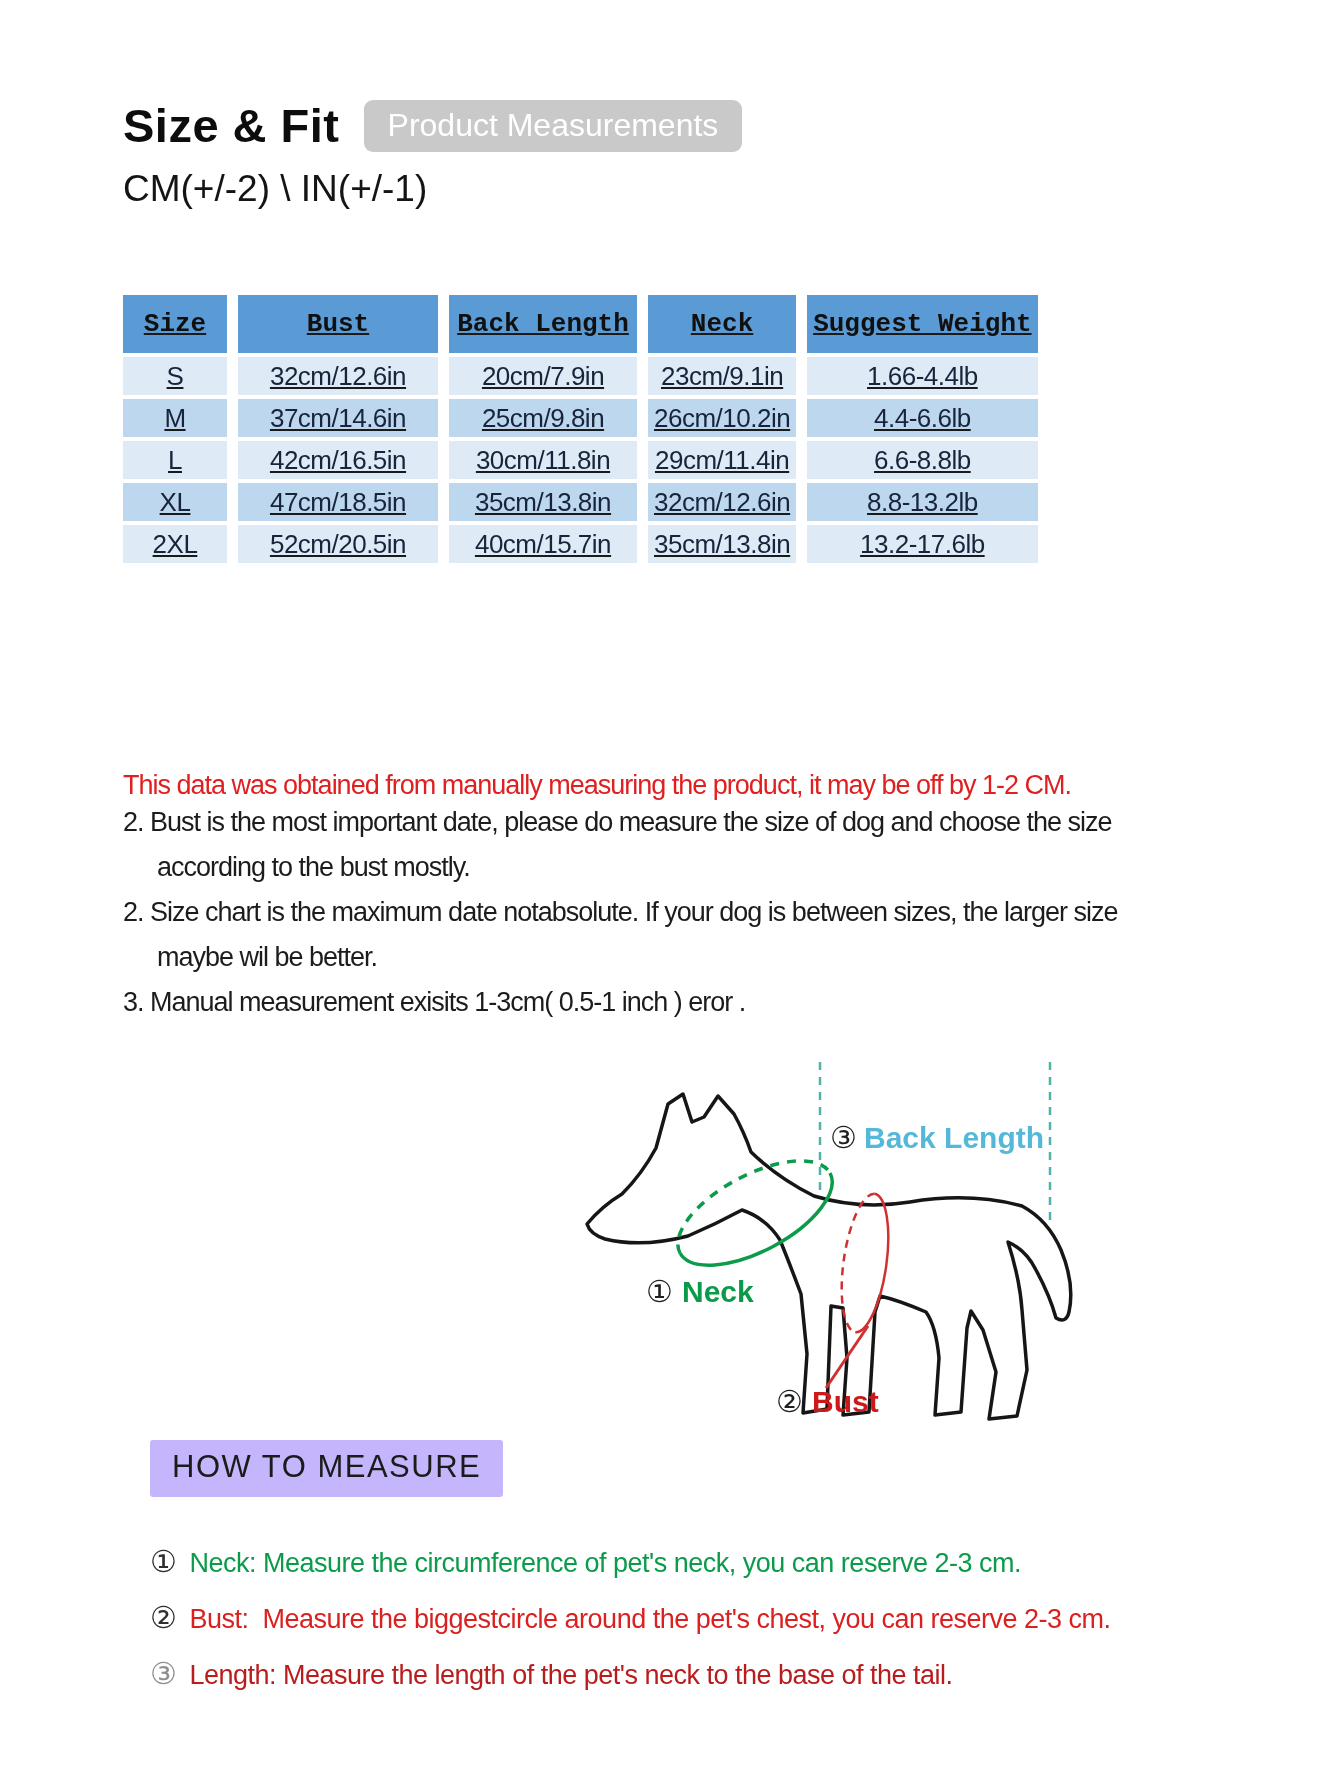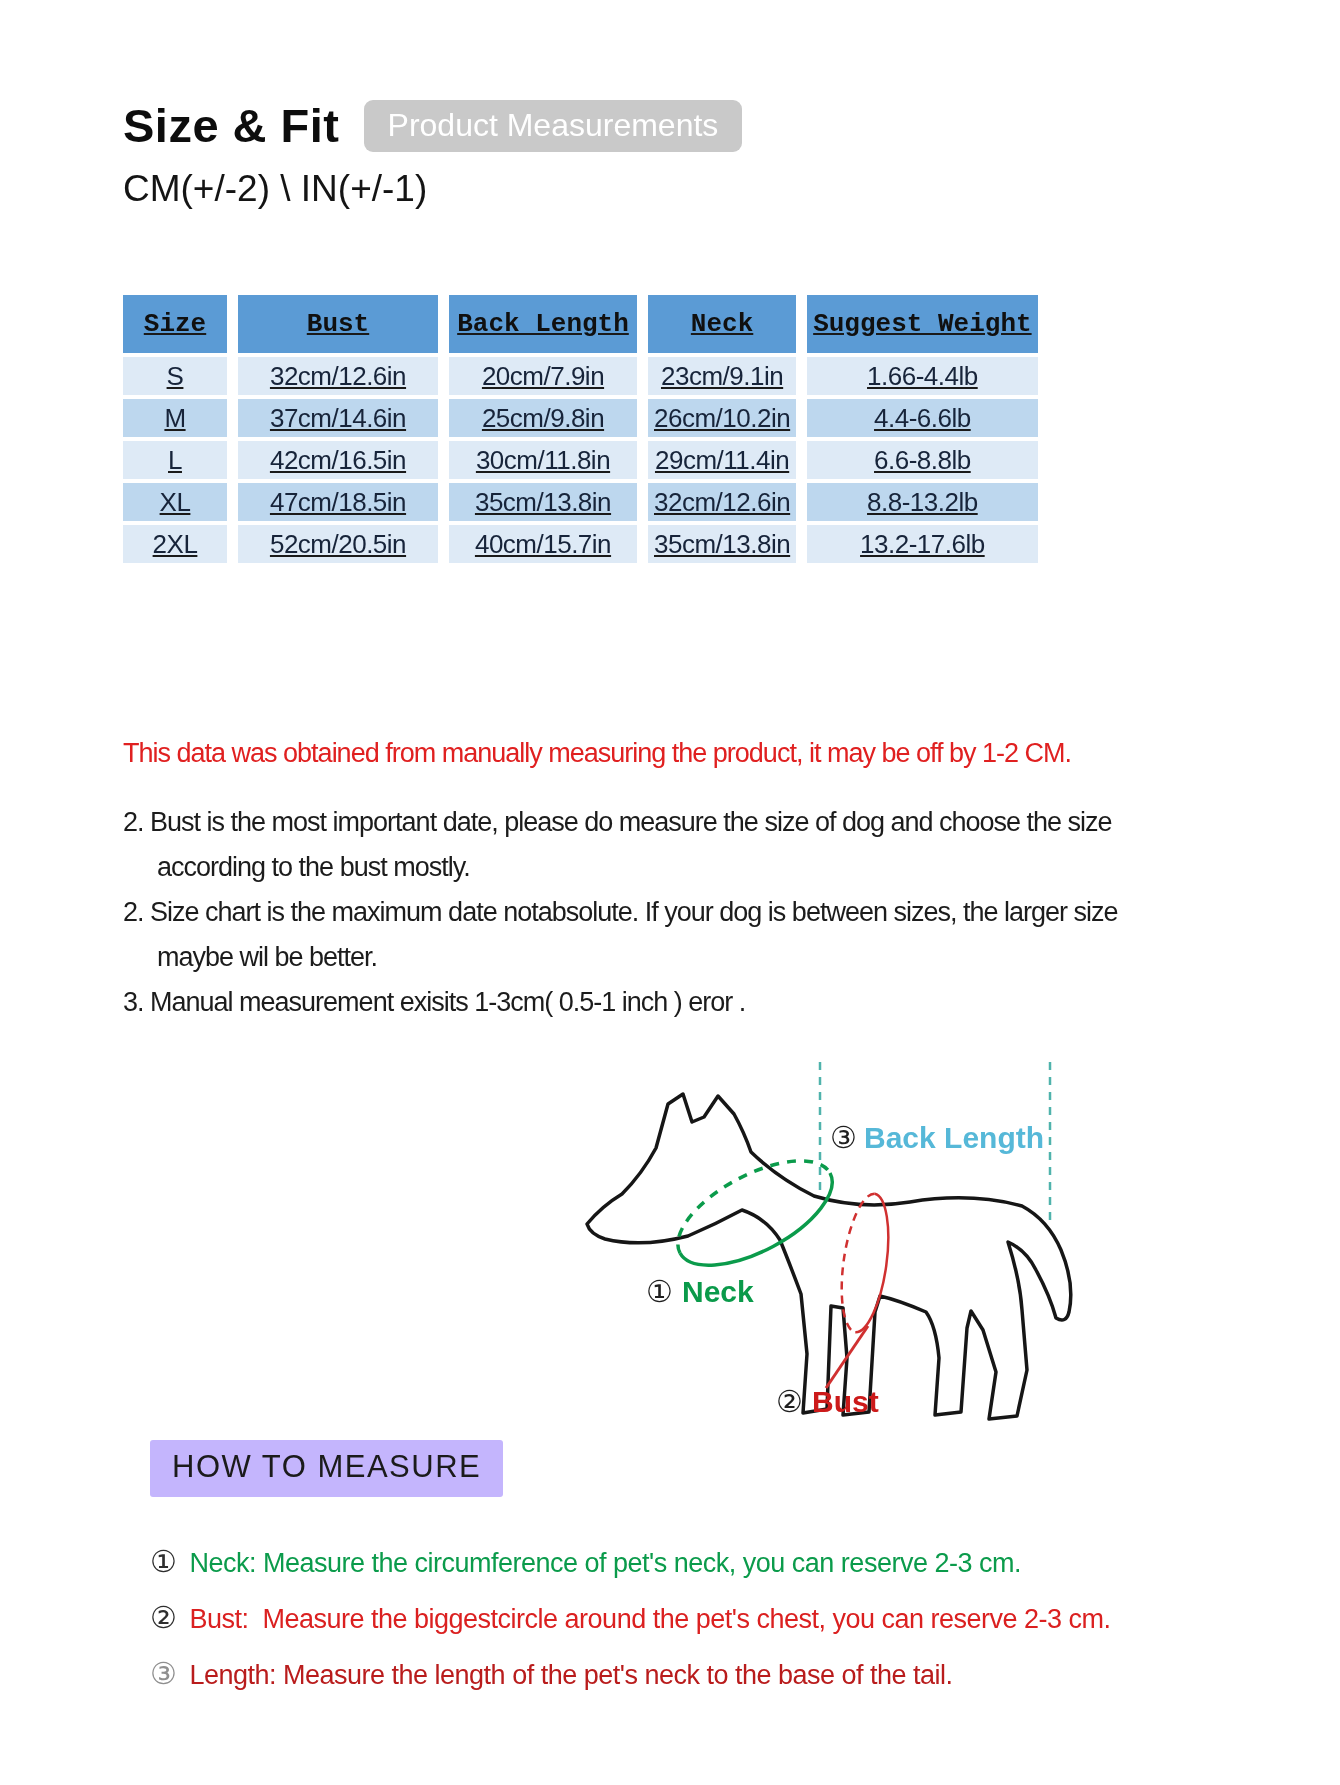--- a/index.html
+++ b/index.html
@@ -20,21 +20,21 @@
   }
   .size-table td{
     font-size:26px;color:#17243a;text-align:center;height:38px;padding:0 6px;
     letter-spacing:-.5px;white-space:nowrap;
   }
   .size-table col.c1{width:104px}.size-table col.c2{width:200px}.size-table col.c3{width:188px}
   .size-table col.c4{width:142px}.size-table col.c5{width:206px}
   tr.r-light td{background:#DEEAF6;}
   tr.r-med td{background:#BDD7EE;}
   
-  .disclaimer{position:absolute;left:123px;top:738px;font-size:27px;letter-spacing:-1px;color:#E02020;white-space:nowrap;}
+  .disclaimer{position:absolute;left:123px;top:770px;font-size:27px;letter-spacing:-1px;color:#E02020;white-space:nowrap;}
   .notes{position:absolute;left:123px;top:800px;width:1035px;font-size:27px;letter-spacing:-1px;line-height:45px;color:#1c1c1c;}
   .note{padding-left:34px;text-indent:-34px;}
   
   .diagram{position:absolute;left:530px;top:1058px;width:560px;height:380px;}
   .dog{fill:#ffffff;stroke:#161616;stroke-width:3.5;stroke-linejoin:round;stroke-linecap:round;}
   .dash-teal{stroke:#4FB3AC;stroke-width:2.5;stroke-dasharray:8 7;fill:none;}
   .green-solid{stroke:#0B9B4B;stroke-width:3.5;fill:none;}
   .green-dash{stroke:#0B9B4B;stroke-width:3.5;fill:none;stroke-dasharray:9 8;}
   .red-solid{stroke:#D03030;stroke-width:2.5;fill:none;}
   .red-dash{stroke:#D03030;stroke-width:2.5;fill:none;stroke-dasharray:8 6;}

